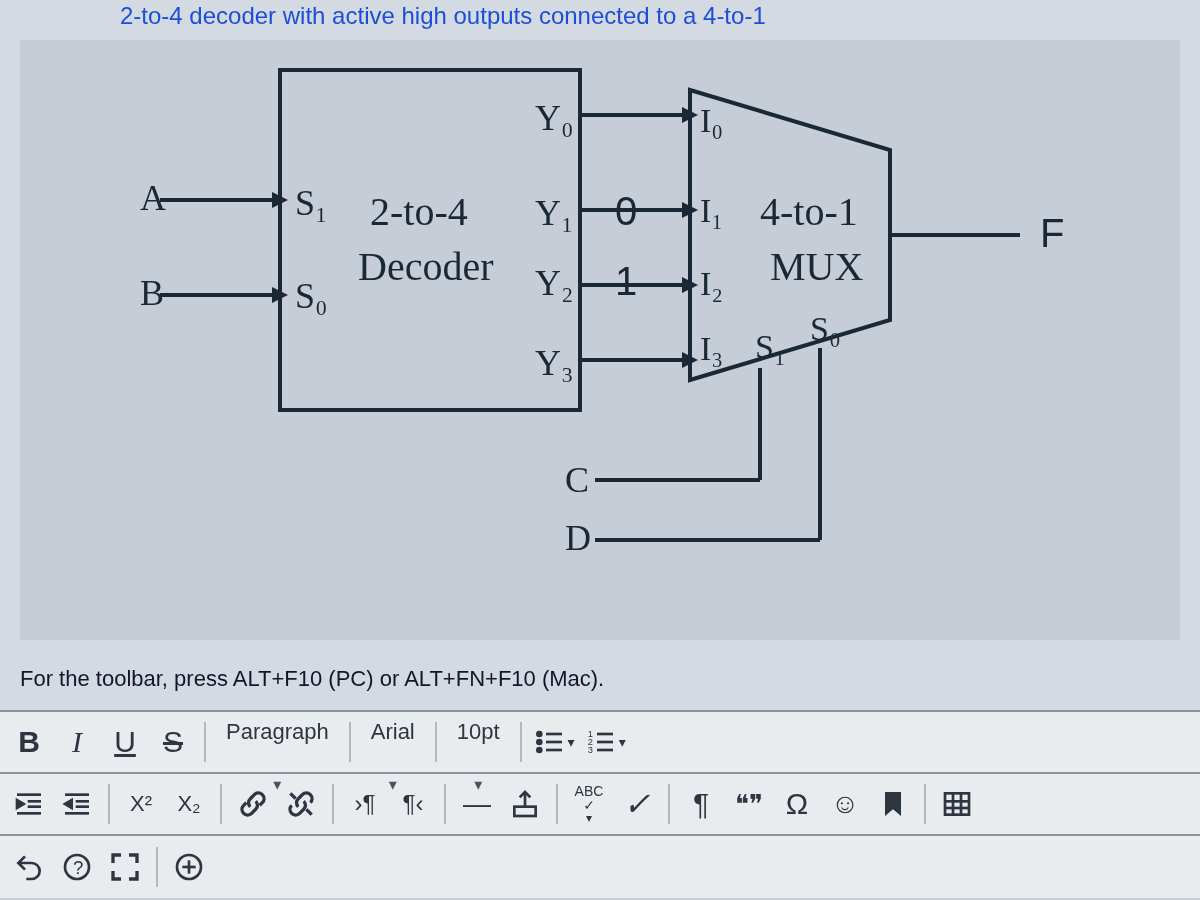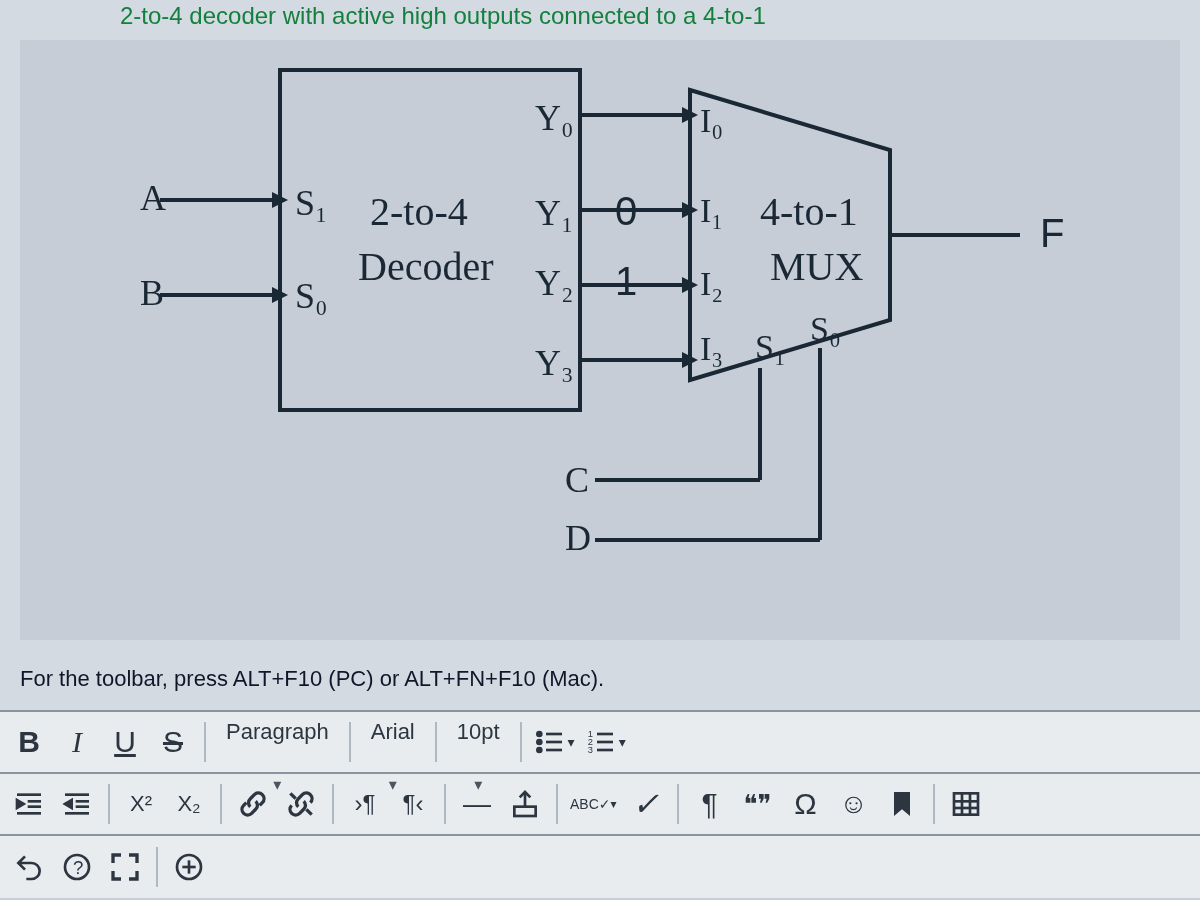--- a/index.html
+++ b/index.html
@@ -10,21 +10,21 @@
   height: 900px;
   overflow: hidden;
   position: relative;
 }
 .question-area {
   padding: 0 20px;
   background: #d4dae2;
 }
 .question-text {
   font-size: 24px;
-  color: #15803d;
+  color: #1d4ed8;
   padding: 2px 0 10px 100px;
 }
 .diagram-container {
   position: relative;
   width: 100%;
   height: 600px;
   background: #c6cdd6;
 }
 .diagram {
   position: absolute;
@@ -255,21 +255,21 @@
     <button class="tb-btn">
       <svg class="icon-svg" viewBox="0 0 24 24">
           <g stroke="#2c3540" stroke-width="2" fill="none">
             <rect x="4" y="14" width="16" height="7"></rect>
             <line x1="12" y1="3" x2="12" y2="14"></line>
             <polyline points="8,7 12,3 16,7"></polyline>
           </g>
         </svg>
     </button>
     <div class="sep"></div>
-    <button class="tb-btn" style="flex-direction:row;font-size:14px;line-height:1">
+    <button class="tb-btn" style="flex-direction:column;font-size:14px;line-height:1">
       <span>ABC</span>
       <span>✓</span>
       <span class="chev" style="font-size:12px">▾</span>
     </button>
     <button class="tb-btn" style="font-size:32px;font-style:italic">
       <span>✓</span>
     </button>
     <div class="sep"></div>
     <button class="tb-btn" style="font-size:30px">¶</button>
     <button class="tb-btn" style="font-size:26px">❝❞</button>

